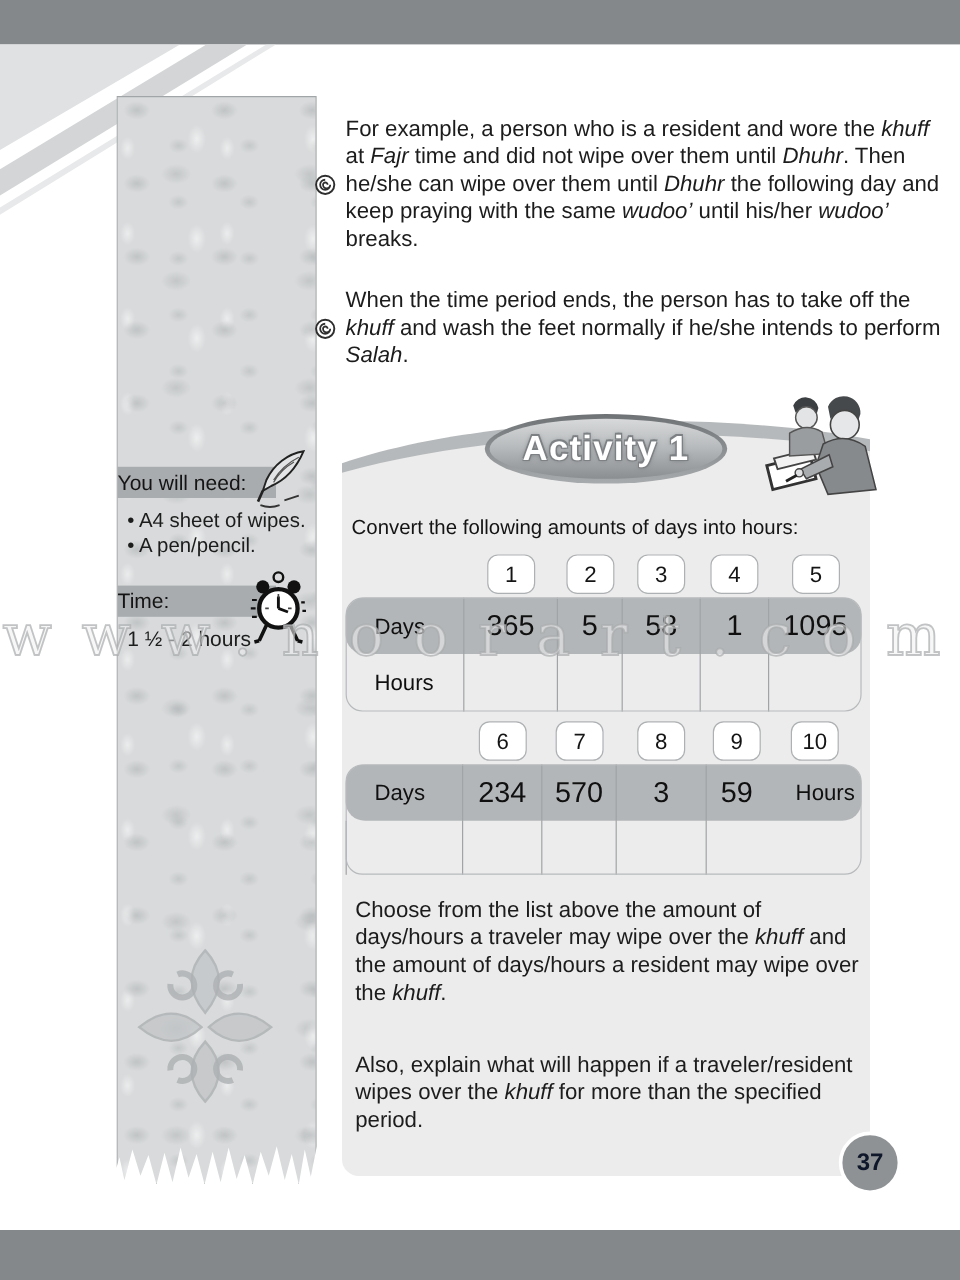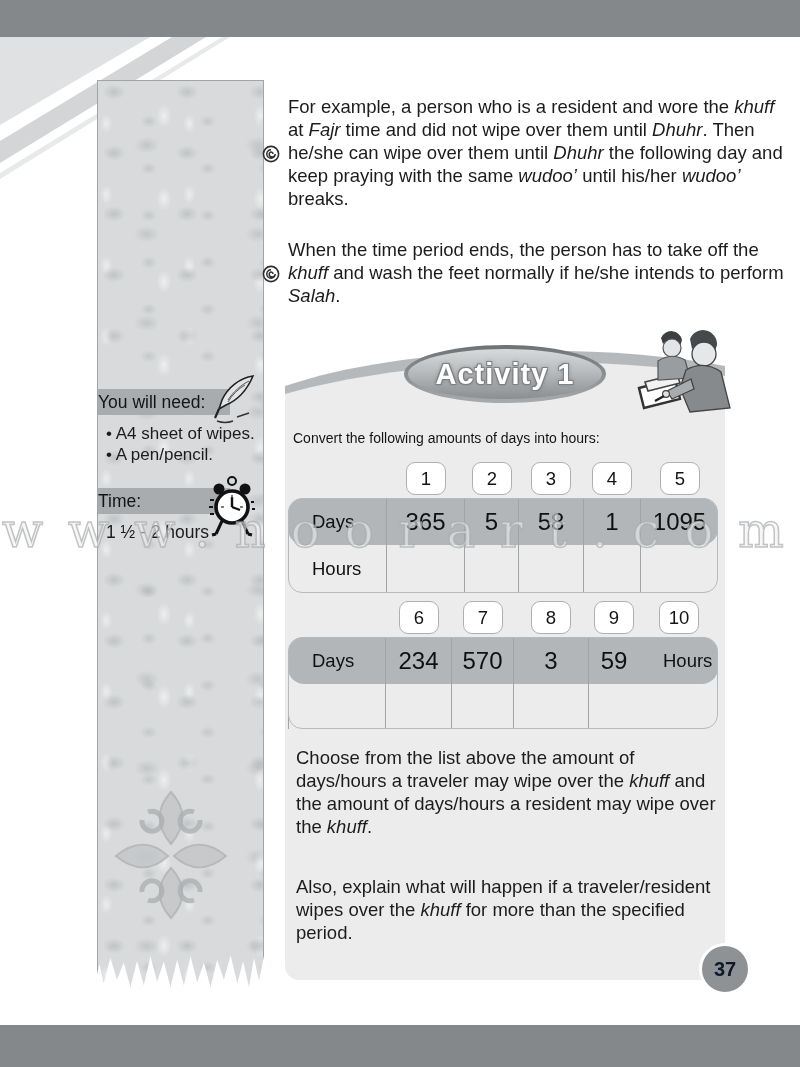--- a/index.html
+++ b/index.html
@@ -49,21 +49,21 @@
     border-radius:0 0 14px 14px;}
   .panel-head{position:absolute;left:285px;top:340px;width:440px;height:70px;}
   .act-ellipse{position:absolute;left:404px;top:345px;width:202px;height:58px;border-radius:50%;
     background:linear-gradient(180deg,#6f7275,#a8abad);z-index:4;}
   .act-ellipse .inner{position:absolute;inset:4px;border-radius:50%;
     background:linear-gradient(180deg,#d7d9da 0%,#b9bcbe 45%,#8b8e91 100%);
     display:flex;align-items:center;justify-content:center;}
   .act-title{font-size:29px;font-weight:bold;letter-spacing:1px;color:#ffffff;
     text-shadow:1px 1px 0 #7e8184,-1px 1px 0 #7e8184,1px -1px 0 #7e8184,-1px -1px 0 #7e8184,0 0 4px #6c6f72;}
   .kids{position:absolute;left:633px;top:326px;width:106px;height:108px;z-index:5;}
-  .instruction{position:absolute;left:293px;top:430px;font-size:14px;white-space:nowrap;color:#141414;}
+  .instruction{position:absolute;left:293px;top:430px;font-size:17px;white-space:nowrap;color:#141414;}
 
   
   .badge{position:absolute;width:38px;height:31px;background:#fff;border:1.5px solid #aeb1b3;
     border-radius:9px;display:flex;align-items:center;justify-content:center;font-size:18.5px;color:#141414;}
 
   
   .conv{position:absolute;left:288px;width:430px;}
   .conv.t1{top:498px;height:95px;}
   .conv.t2{top:637px;height:92px;}
   .days-band{position:absolute;left:0;right:0;top:0;height:47px;background:#b3b6b8;border-radius:16px;}

